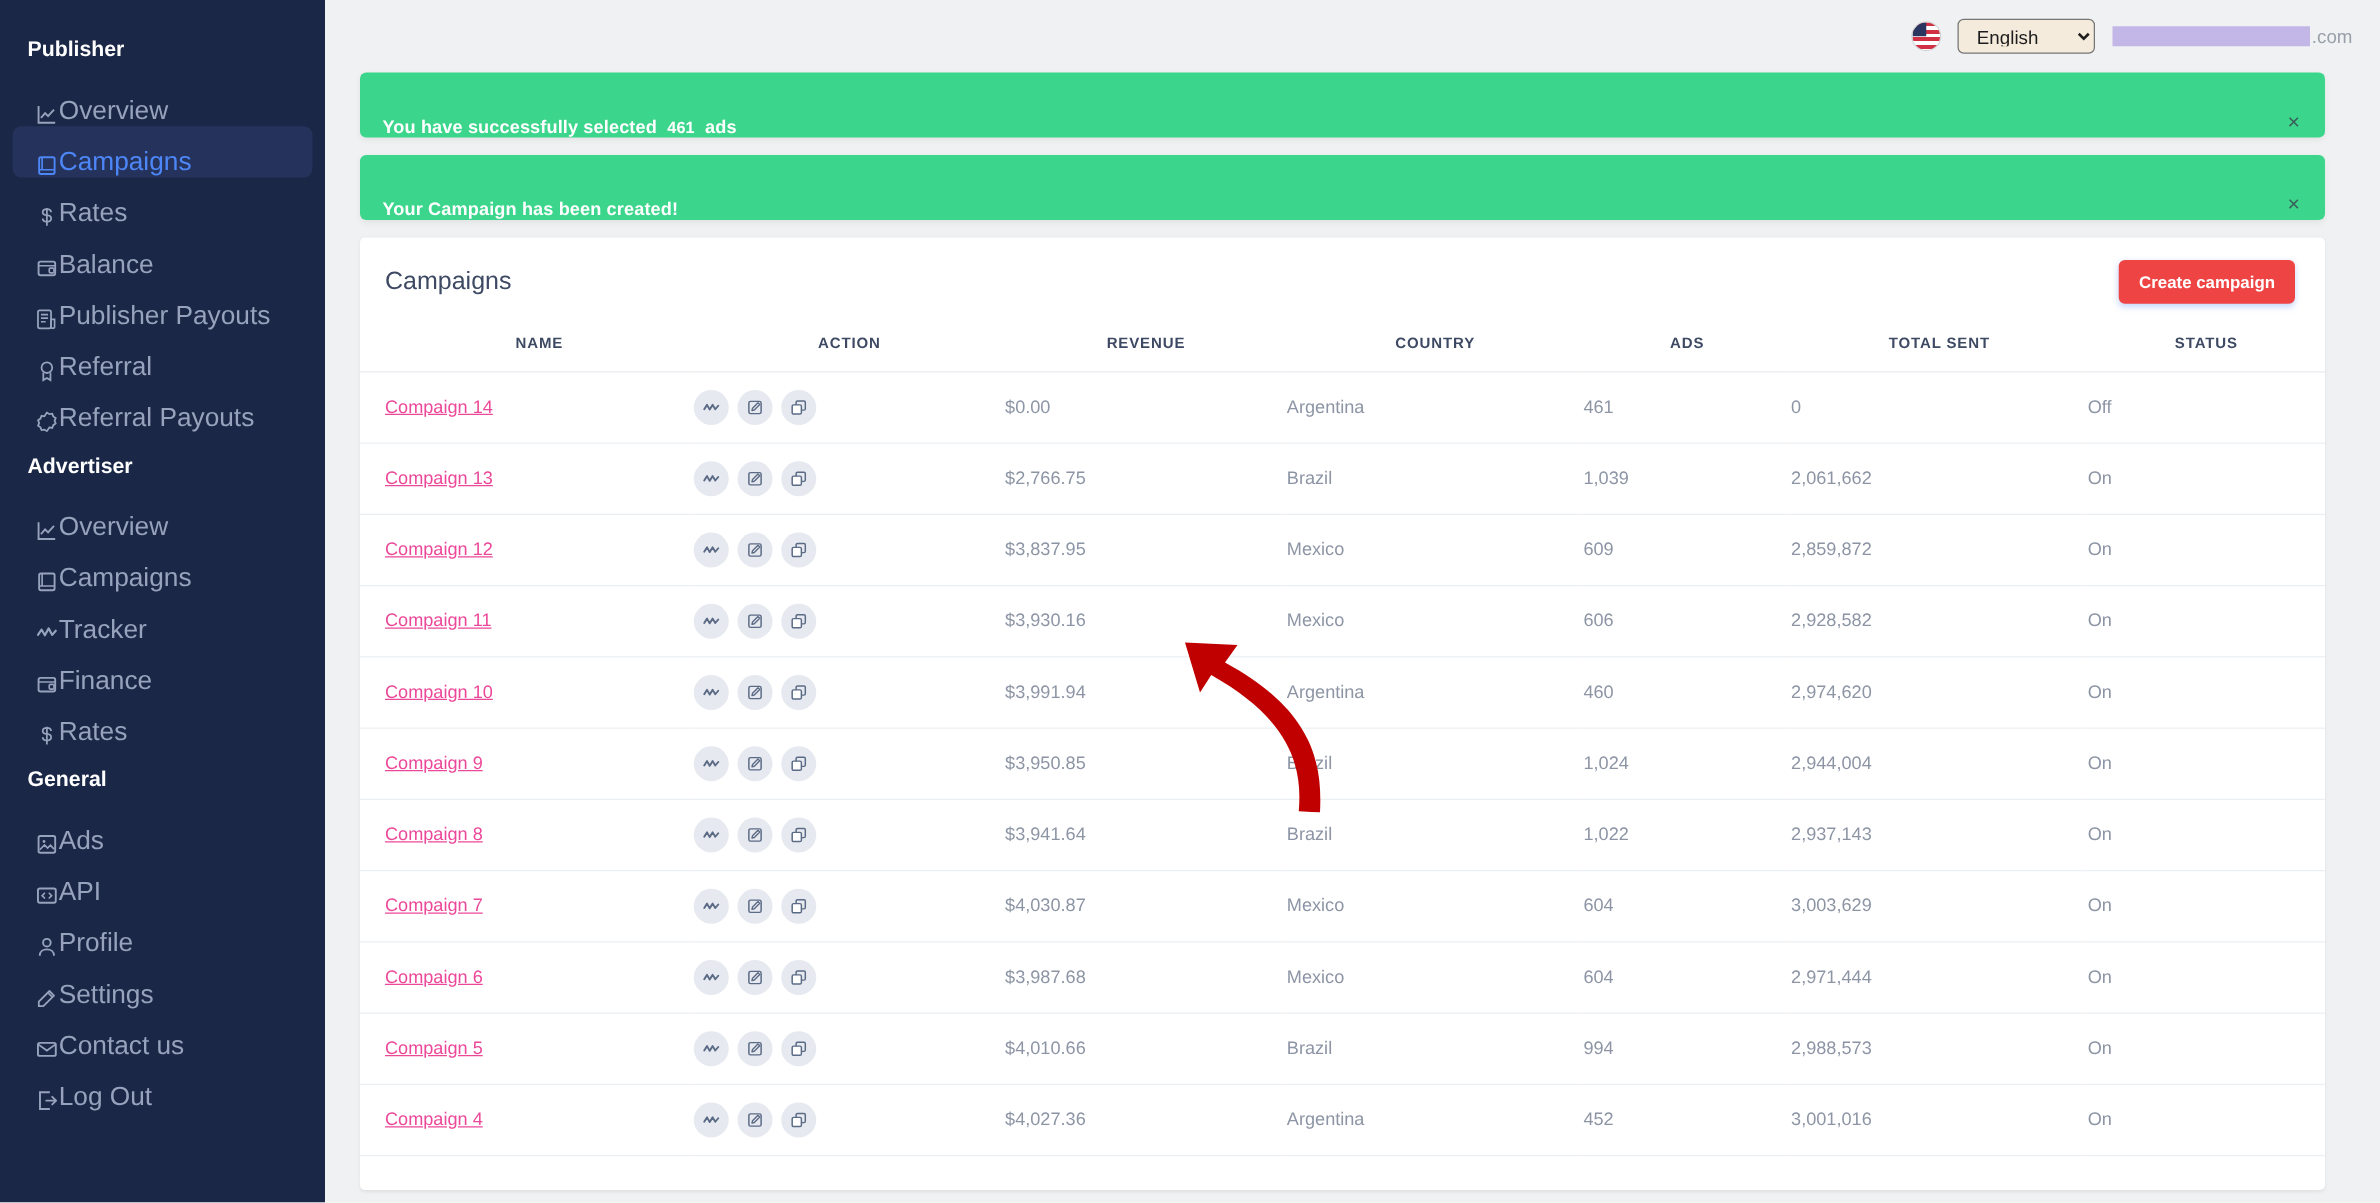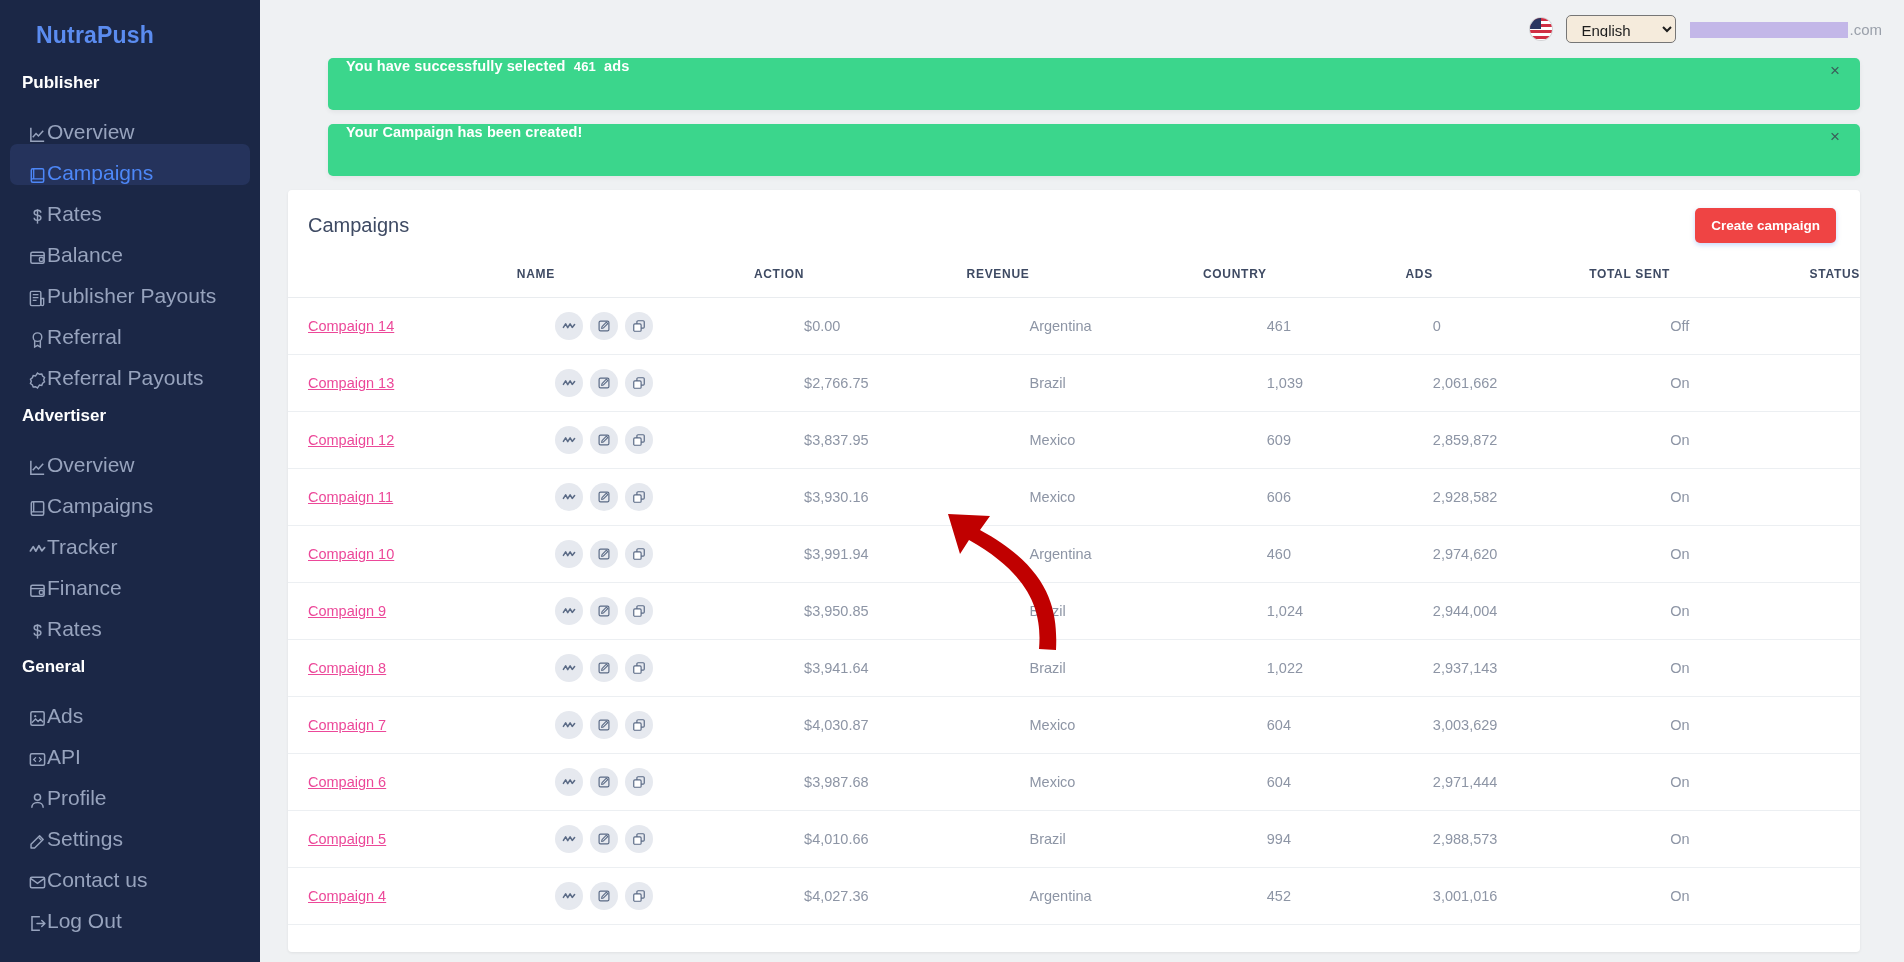--- a/index.html
+++ b/index.html
@@ -76,42 +76,41 @@
     font-family: "Liberation Sans", sans-serif;
     font-size: 15px;
     color: #1d1d1d;
     background: #f5ebdc;
     border: 1px solid #767676;
     border-radius: 5px;
     padding: 5px 8px 5px 10px;
     width: 110px;
     height: 28px;
   }
-  .acct { display: flex; align-items: flex-end; }
+  .acct { display: flex; align-items: flex-start; }
   .acct .redact {
     display: inline-block;
     width: 158px; height: 16px;
     background: #c3b7e8;
     vertical-align: middle;
   }
   .acct .dom { color: #9aa0aa; font-size: 15px; margin-left: 1px; }
 
   
   .alerts { padding: 0 44px 0 28px; }
   .alert {
     background: #3bd68c;
     border-radius: 5px;
     height: 52px;
     display: flex;
-    align-items: flex-start;
+    align-items: flex-end;
     padding: 0 16px 0 18px;
     margin-bottom: 14px;
     box-shadow: 0 2px 5px rgba(0,0,0,.06);
     position: relative;
-    margin-left: 40px;
   }
   .alert-text {
     color: #ffffff;
     font-size: 14.5px;
     font-weight: bold;
     letter-spacing: .1px;
   }
   .alert-text .count { font-size: 13px; }
   .alert-close {
     margin-left: auto;
@@ -152,21 +151,21 @@
     font-family: "Liberation Sans", sans-serif;
     font-size: 13.5px;
     font-weight: bold;
     padding: 10px 16px;
     cursor: pointer;
     box-shadow: 0 2px 5px rgba(91,140,240,.35);
   }
 
   table { width: 100%; border-collapse: collapse; table-layout: fixed; }
   thead th {
-    text-align: right;
+    text-align: center;
     font-size: 12px;
     font-weight: bold;
     letter-spacing: .7px;
     color: #3e4a63;
     padding: 8px 0 16px 0;
     border-bottom: 1px solid #e9ecef;
   }
   tbody td {
     font-size: 14.5px;
     color: #8d95a5;
@@ -206,21 +205,20 @@
     left: 650px; top: 320px;
     width: 130px; height: 140px;
     pointer-events: none;
     z-index: 40;
   }
 </style>
 </head>
 <body>
 
 <aside class="sidebar">
-  <div class="brand">NutraPush</div>
   <nav id="nav-root">
       <div class="nav-section-title">Publisher</div>
       <div class="nav-item">
         <span class="ic">
           <svg viewBox="0 0 20 20">
             <path d="M3 3v14h14" fill="none" stroke="currentColor" stroke-width="1.6"></path>
             <path d="M5 13l3.5-4 2.5 2.5L16 6" fill="none" stroke="currentColor" stroke-width="1.6"></path>
           </svg>
         </span>
         <span>Overview</span>

